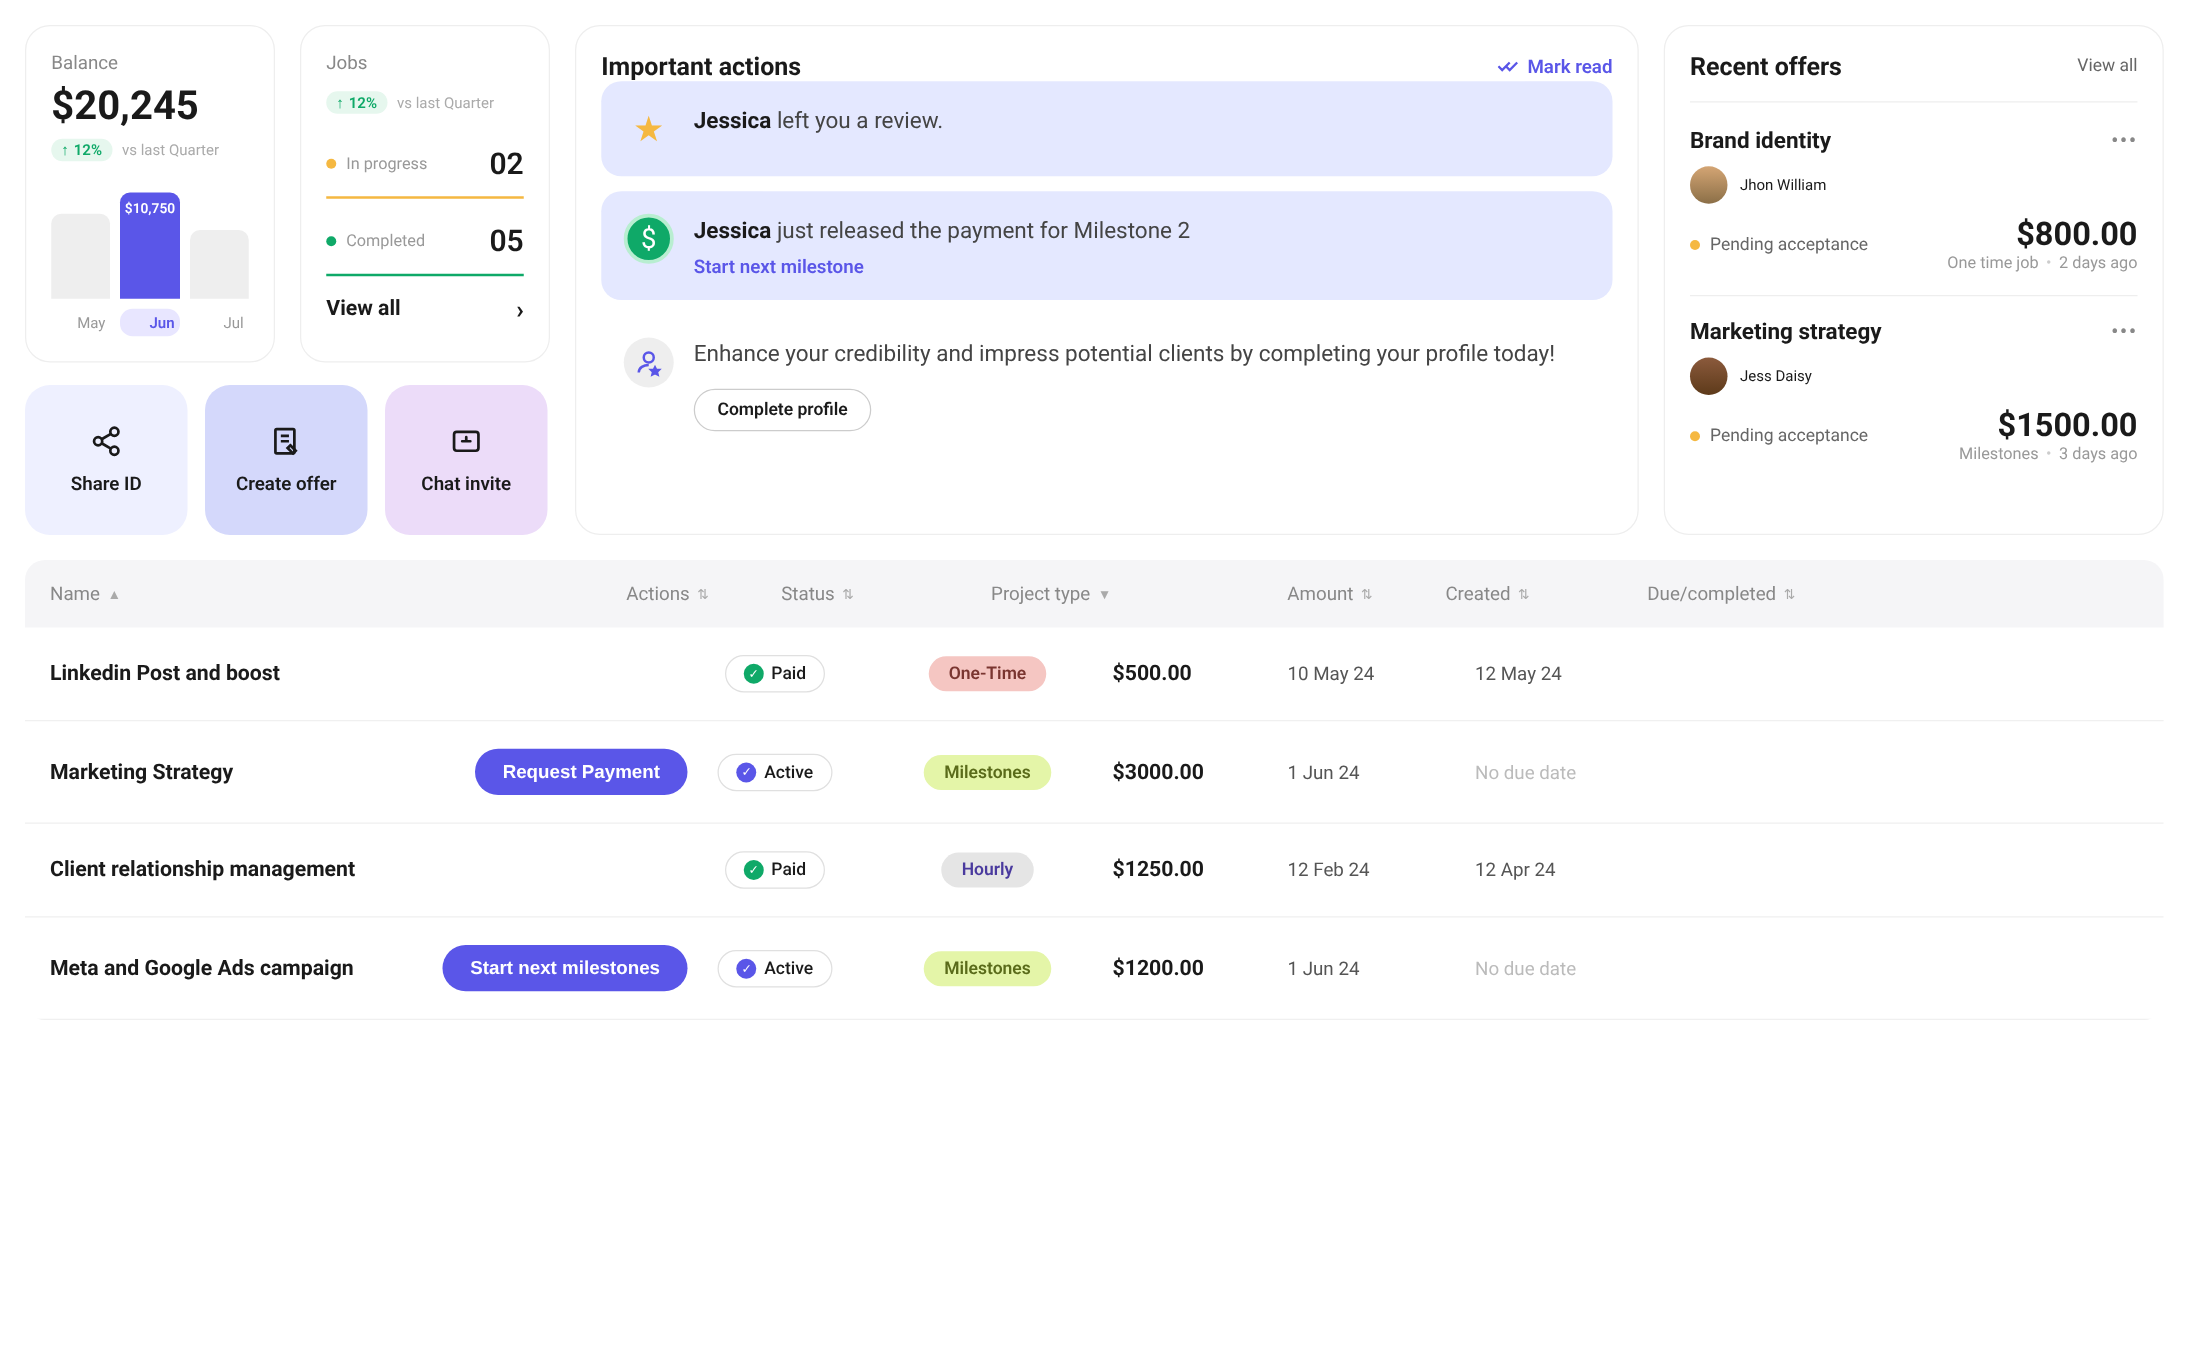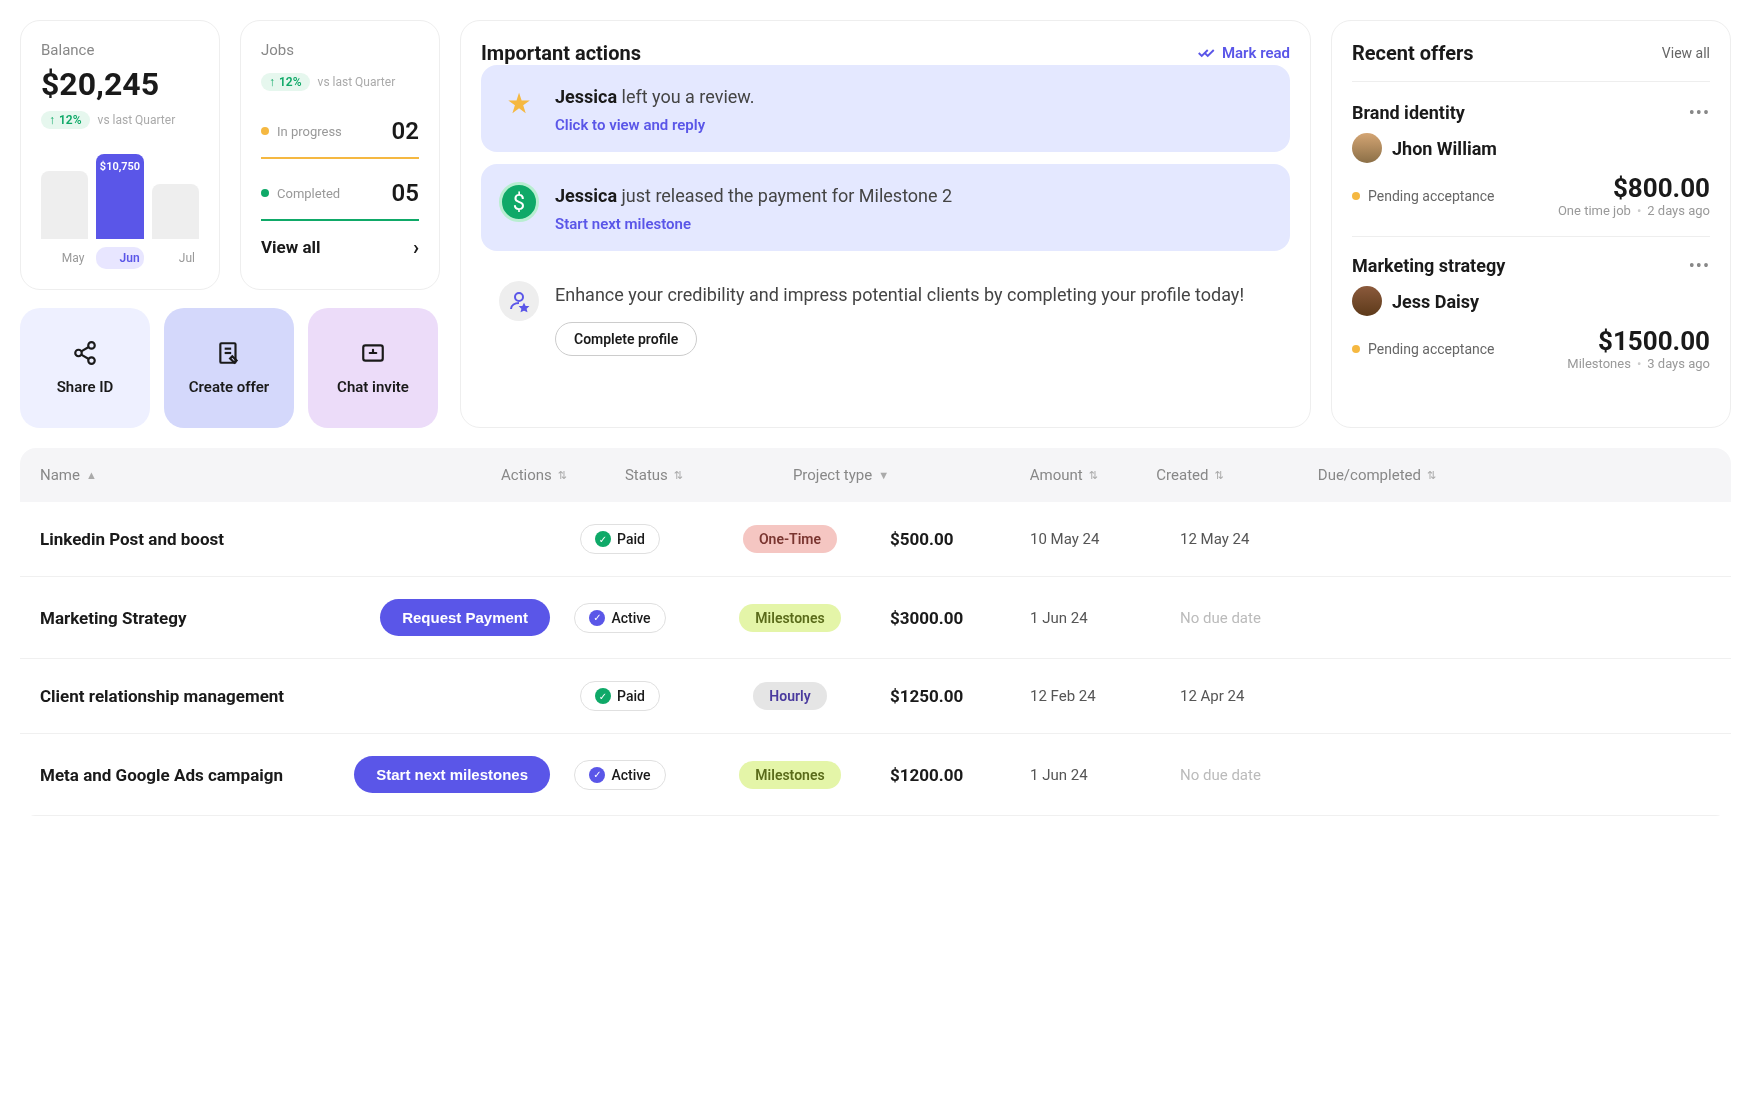--- a/index.html
+++ b/index.html
@@ -53,21 +53,21 @@
 .offers-head h3 { font-size: 20px; font-weight: 700; }
 .view-all-link { color: #666; font-size: 14px; cursor: pointer; }
 .offer { padding-bottom: 18px; border-bottom: 1px solid #eee; margin-bottom: 18px; }
 .offer:last-child { border: none; margin: 0; }
 .offer-top { display: flex; justify-content: space-between; align-items: start; }
 .offer-title { font-size: 18px; font-weight: 700; margin-bottom: 10px; }
 .more { cursor: pointer; color: #888; font-size: 18px; letter-spacing: 1px; }
 .offer-user { display: flex; align-items: center; gap: 10px; margin-bottom: 10px; }
 .avatar { width: 30px; height: 30px; border-radius: 50%; background: linear-gradient(#d4a574, #8b6f47); }
 .avatar.female { background: linear-gradient(#8b5a3c, #5d3a1a); }
-.offer-user-name { font-size: 18px; font-weight: 700; }
+.offer-user-name { font-size: 12px; font-weight: 400; }
 .offer-mid { display: flex; justify-content: space-between; align-items: center; }
 .offer-price { font-size: 26px; font-weight: 700; text-align: right; }
 .offer-status { display: flex; align-items: center; gap: 8px; font-size: 14px; color: #666; }
 .offer-meta { color: #999; font-size: 13px; text-align: right; }
 .offer-meta .sep { margin: 0 6px; color: #ccc; }
 .quick-actions { display: flex; gap: 14px; }
 .qa-btn { width: 130px; height: 120px; border-radius: 20px; display: flex; flex-direction: column; align-items: center; justify-content: center; gap: 12px; cursor: pointer; font-weight: 600; font-size: 15px; }
 .qa-share { background: #eef0ff; }
 .qa-create { background: #d4d8fb; }
 .qa-chat { background: #ecdcf9; }
@@ -208,21 +208,20 @@
               <path d="M9 8 l4 4 l8-8"></path>
             </svg>
           </span>
         <span>Mark read</span>
       </span>
     </div>
     <div class="action-item hl">
       <div class="action-icon star">★</div>
       <div class="action-body">
         <div class="action-text"><b>Jessica</b><span> left you a review.</span></div>
-        <div class="action-link">Click to view and reply</div>
       </div>
     </div>
     <div class="action-item hl">
       <div class="action-icon money">$</div>
       <div class="action-body">
         <div class="action-text"><b>Jessica</b><span> just released the payment for Milestone 2</span></div>
         <div class="action-link">Start next milestone</div>
       </div>
     </div>
     <div class="action-item">

